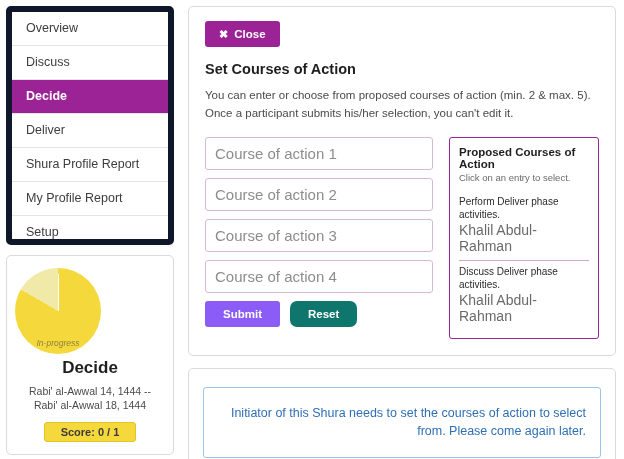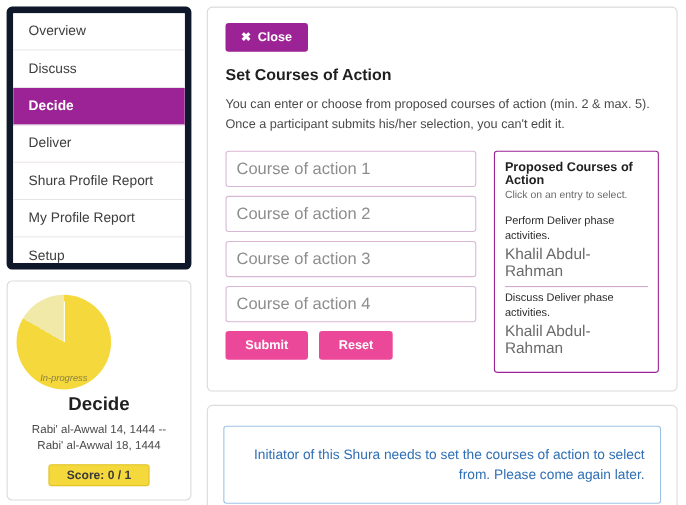--- a/index.html
+++ b/index.html
@@ -180,22 +180,22 @@
   .btn {
     border: none;
     border-radius: 3px;
     font-size: 11.5px;
     font-weight: bold;
     padding: 7px 18px;
     cursor: pointer;
     color: #ffffff;
     font-family: "Liberation Sans", sans-serif;
   }
-  .btn-submit { background: #ec4899; text-align: center; }
-  .btn-reset { background: #ec4899; color: #ffffff; }
+  .btn-submit { background: #8b5cf6; text-align: center; }
+  .btn-reset { background: #0f766e; color: #ffffff; border-radius: 7px; }
 
   .proposed-box {
     flex: 0 0 150px;
     width: 150px;
     border: 1px solid #9b2395;
     border-radius: 3px;
     padding: 8px 9px;
     min-height: 168px;
   }
   .proposed-title {

